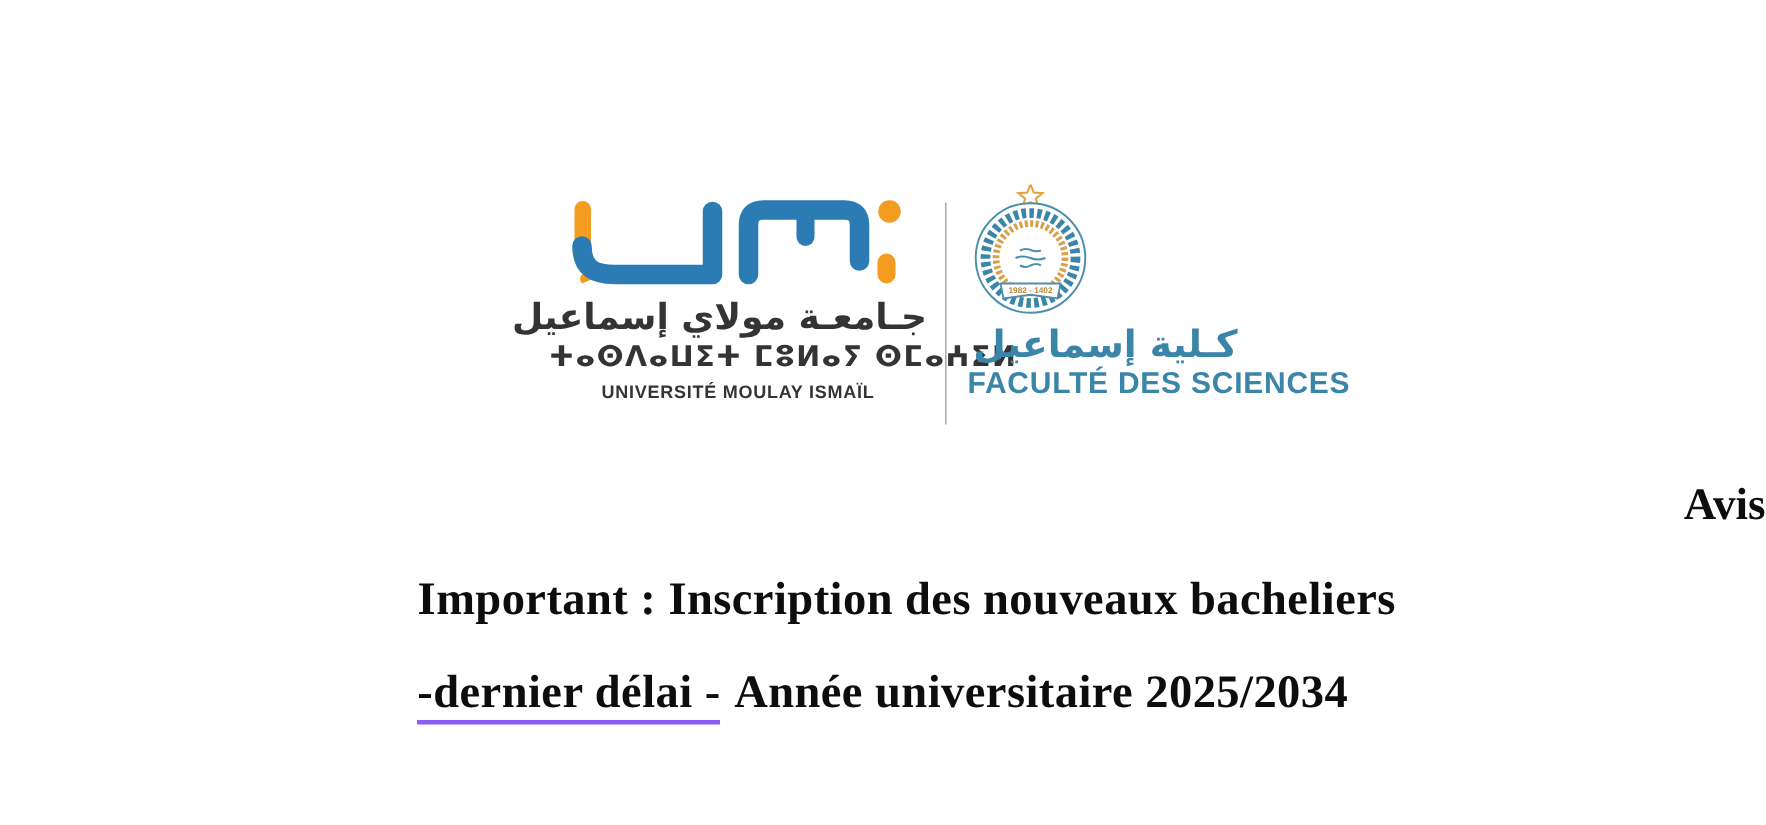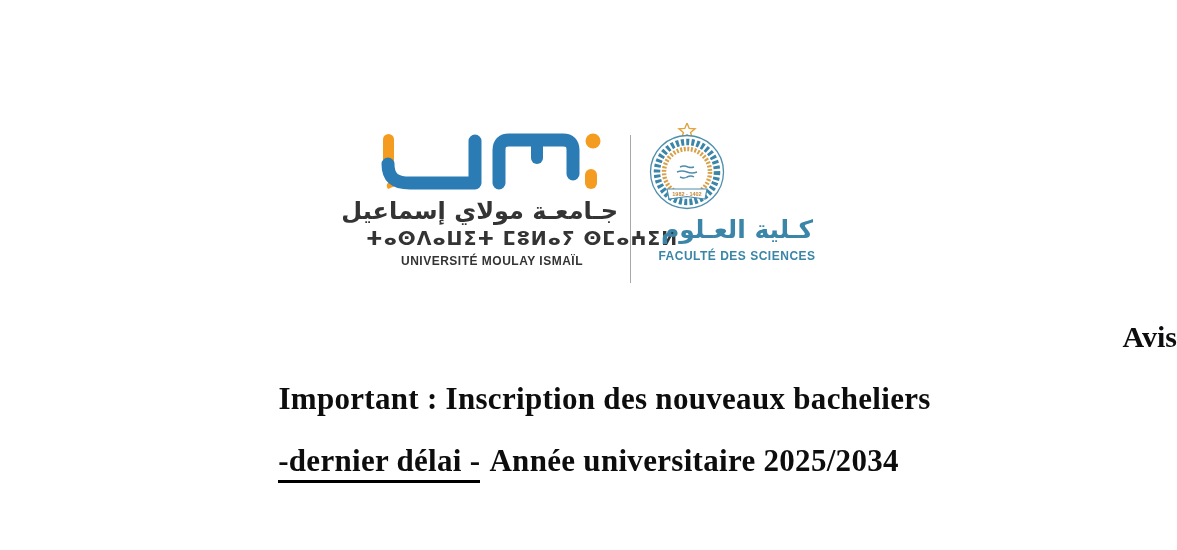--- a/index.html
+++ b/index.html
@@ -90,21 +90,21 @@
     font-family: "DejaVu Sans", sans-serif;
     font-size: 13px;
     font-weight: bold;
     color: #3a85a8;
     line-height: 17px;
     letter-spacing: 0.5px;
     white-space: nowrap;
   }
   .fs-latin {
     font-family: "Liberation Sans", sans-serif;
-    font-size: 12px;
+    font-size: 20px;
     font-weight: bold;
     color: #3a85a8;
     line-height: 20px;
     letter-spacing: 0.5px;
     white-space: nowrap;
   }
 
   
   .notice-title {
     position: absolute;
@@ -135,21 +135,21 @@
     top: 443px;
     width: 1177px;
     text-align: center;
     font-family: "Liberation Serif", serif;
     font-weight: bold;
     font-size: 31px;
     color: #0d0d0d;
     letter-spacing: 0.3px;
   }
   .underlined {
-    border-bottom: 3px solid #000000;
+    border-bottom: 3px solid #8b5cf6;
     padding-bottom: 2px;
   }
   .after-underline {
     margin-left: 9px;
   }
 </style>
 </head>
 <body>
 
 <div class="page">
@@ -187,21 +187,21 @@
       <circle cx="40" cy="49" r="23" fill="none" stroke="#d9a04a" stroke-width="4.5" stroke-dasharray="2 1.6"></circle>
       <circle cx="40" cy="49" r="19.5" fill="#ffffff"></circle>
 
       <path d="M33,44 q4,-2 8,0 q3,1 6,0" fill="none" stroke="#4e8ead" stroke-width="1.4"></path>
       <path d="M30,49 q5,-2 10,0 q5,2 10,0" fill="none" stroke="#4e8ead" stroke-width="1.4"></path>
       <path d="M33,54 q4,2 7,0 q4,-2 7,0" fill="none" stroke="#4e8ead" stroke-width="1.4"></path>
 
       <path d="M20,66 L60,66 L58,76 L40,73.5 L22,76 Z" fill="#ffffff" stroke="#4e8ead" stroke-width="1.2"></path>
       <text x="40" y="72.5" text-anchor="middle" font-size="5.5" fill="#c08a3e" font-family="Liberation Sans, sans-serif" font-weight="bold">1982 - 1402</text>
     </svg>
-    <div class="fs-arabic">كـلية العـلوم</div>
+    <div class="fs-arabic">كـلية إسماعيل</div>
     <div class="fs-latin">FACULTÉ DES SCIENCES</div>
   </div>
 
   <div class="notice-title">Avis</div>
   <div class="notice-line1">Important : Inscription des nouveaux bacheliers</div>
   <div class="notice-line2">
     <span class="underlined">-dernier délai -</span><span class="after-underline">Année universitaire 2025/2034</span>
   </div>
 
 </div>

